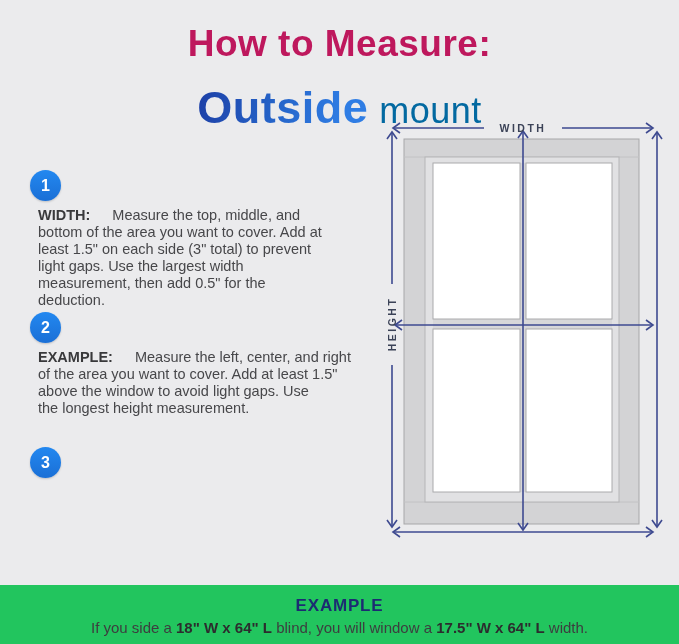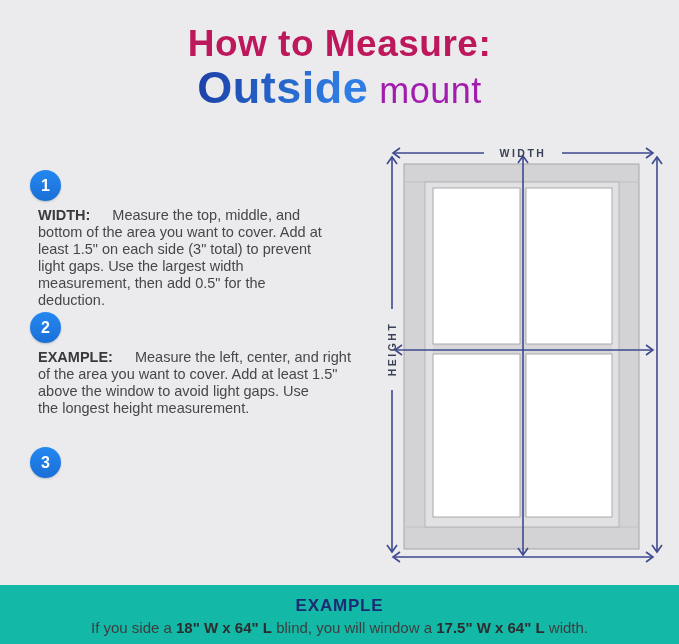--- a/index.html
+++ b/index.html
@@ -16,44 +16,44 @@
   
   .title{position:absolute;top:24px;left:0;width:679px;text-align:center;}
   .t1{
     font-size:37px;font-weight:600;color:#be185d;letter-spacing:.5px;line-height:40px;
   }
   .t2{display:flex;justify-content:center;align-items:baseline;gap:11px;margin-top:1px;}
   .outside{
     font-size:45px;font-weight:700;letter-spacing:.5px;line-height:46px;
     background:linear-gradient(100deg,#1d3fa6 0%,#2563c8 45%,#2f7de4 85%);
     -webkit-background-clip:text;background-clip:text;
-    color:#2563c8;-webkit-text-fill-color:transparent;
+    color:#2563c8;margin-top:20px;-webkit-text-fill-color:transparent;
   }
-  .mount{font-size:36px;font-weight:500;color:#a21caf;letter-spacing:.5px;}
+  .mount{font-size:36px;font-weight:500;color:#0369a1;letter-spacing:.5px;}
   
   .step{position:absolute;left:30px;width:352px;}
   .s1{top:170px;} .s2{top:312px;} .s3{top:447px;}
   .badge{
     width:31px;height:31px;border-radius:50%;
     background:linear-gradient(180deg,#2388f0 0%,#1a6fd6 100%);
     color:#ffffff;font-size:16px;font-weight:700;
     display:flex;align-items:center;justify-content:center;
     box-shadow:0 1px 2px rgba(0,0,0,.18);
   }
   .step-text{
     margin:6px 0 0 8px;font-size:14.5px;line-height:17px;color:#47474a;
   }
   .step-text b{color:#39393b;font-weight:700;margin-right:22px;}
   .pre{white-space:pre-line;}
   
-  .diagram{position:absolute;left:380px;top:134px;width:299px;height:460px;margin:0;}
+  .diagram{position:absolute;left:380px;top:109px;width:299px;height:460px;margin:0;}
   
   .example{
     position:absolute;left:0;top:585px;width:679px;height:59px;
-    background:#14b8a6;text-align:center;
+    background:#22c55e;text-align:center;
   }
   .ex-head{
     margin-top:11px;font-size:17px;font-weight:700;color:#1c2b72;letter-spacing:.8px;
   }
   .ex-line{margin:3px 0 0 0;font-size:15px;color:#3d3d3f;}
   .ex-line b{color:#2c2c2e;font-weight:700;}
 </style>
 </head>
 <body>
 

